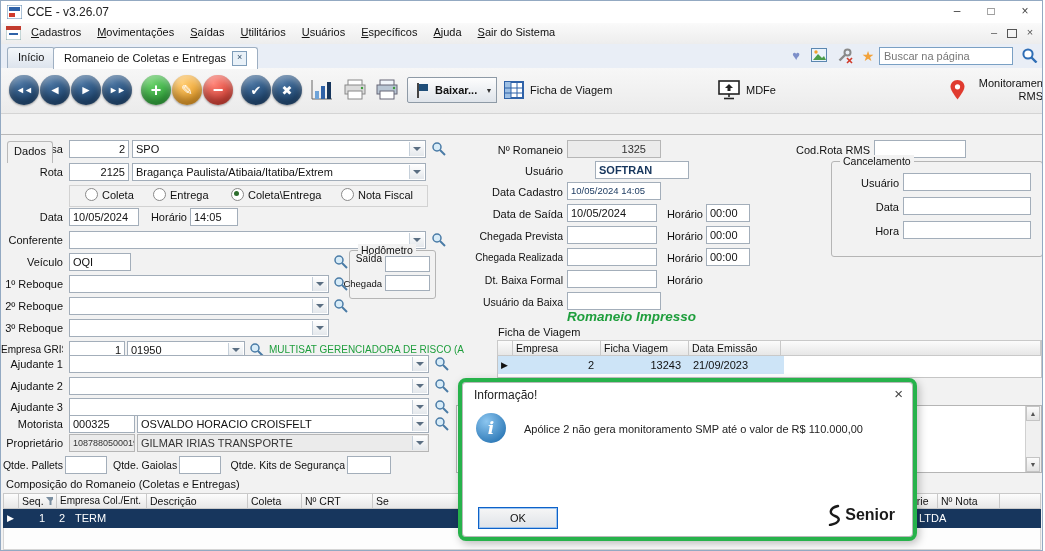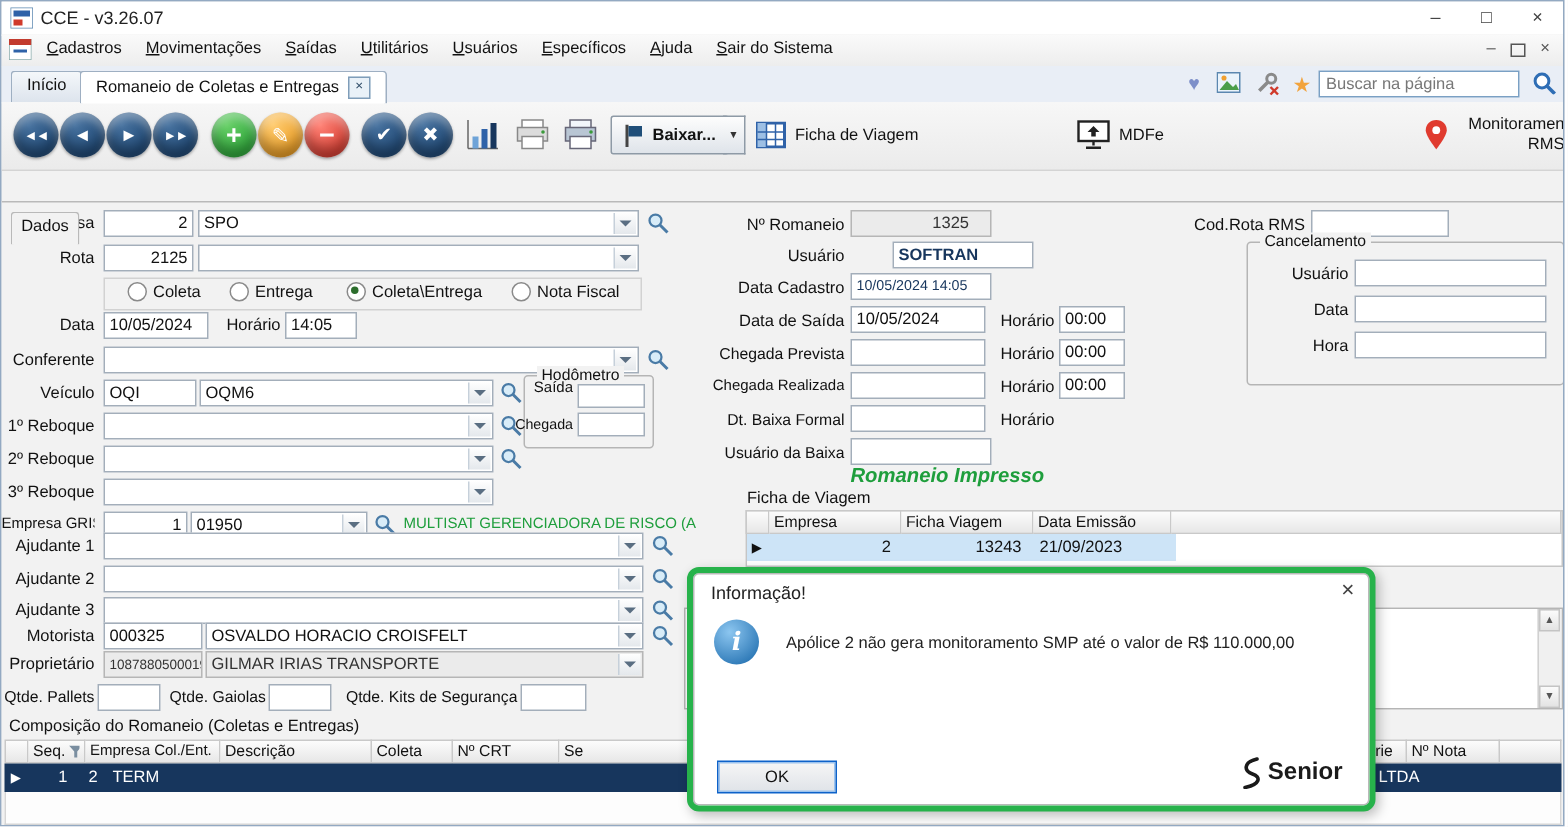--- a/index.html
+++ b/index.html
@@ -246,21 +246,21 @@
   <span class="lbl" style="left:0;width:62px;top:139px">Empresa</span>
   <span class="tf num" style="left:68px;top:139px;width:60px">2</span>
   <span class="tf combo" style="left:131px;top:139px;width:294px"><span>SPO</span><span class="chev"></span></span>
   <button class="mag" style="left:429px;top:140px"><svg width="15" height="15">
         <circle cx="6" cy="6" r="4" fill="#d8ecf8" stroke="#4a7ba6" stroke-width="1.5"></circle>
         <line x1="9" y1="9" x2="14" y2="14" stroke="#4a7ba6" stroke-width="2"></line>
       </svg></button>
 
   <span class="lbl" style="left:0;width:62px;top:162px">Rota</span>
   <span class="tf num" style="left:68px;top:162px;width:60px">2125</span>
-  <span class="tf combo" style="left:131px;top:162px;width:294px"><span class="chev"></span></span>
+  <span class="tf combo" style="left:131px;top:162px;width:294px"><span>Bragança Paulista/Atibaia/Itatiba/Extrem</span><span class="chev"></span></span>
 
   <div class="abs" style="left:68px;top:184px;width:357px;height:20px;border:1px solid #d2d2d2"></div>
   <span class="rb" style="left:84px">
       <span class="rbc"></span>
       <span>Coleta</span>
     </span>
   <span class="rb" style="left:152px">
       <span class="rbc"></span>
       <span>Entrega</span>
     </span>
@@ -280,21 +280,20 @@
 
   <span class="lbl" style="left:0;width:62px;top:230px">Conferente</span>
   <span class="tf combo" style="left:68px;top:230px;width:357px"><span></span><span class="chev"></span></span>
   <button class="mag" style="left:429px;top:231px"><svg width="15" height="15">
         <circle cx="6" cy="6" r="4" fill="#d8ecf8" stroke="#4a7ba6" stroke-width="1.5"></circle>
         <line x1="9" y1="9" x2="14" y2="14" stroke="#4a7ba6" stroke-width="2"></line>
       </svg></button>
 
   <span class="lbl" style="left:0;width:62px;top:252px">Veículo</span>
   <span class="tf" style="left:68px;top:252px;width:62px">OQI</span>
-  <span class="tf combo" style="left:132px;top:252px;width:196px"><span>OQM6</span><span class="chev"></span></span>
   <button class="mag" style="left:331px;top:253px"><svg width="15" height="15">
         <circle cx="6" cy="6" r="4" fill="#d8ecf8" stroke="#4a7ba6" stroke-width="1.5"></circle>
         <line x1="9" y1="9" x2="14" y2="14" stroke="#4a7ba6" stroke-width="2"></line>
       </svg></button>
 
   <div class="gb" style="left:348px;top:249px;width:85px;height:47px">
     <span class="gbt">Hodômetro</span>
   </div>
   <span class="lbl" style="left:350px;width:31px;top:249px;font-size:10px">Saída</span>
   <span class="tf" style="left:384px;top:255px;width:45px;height:16px"></span>

